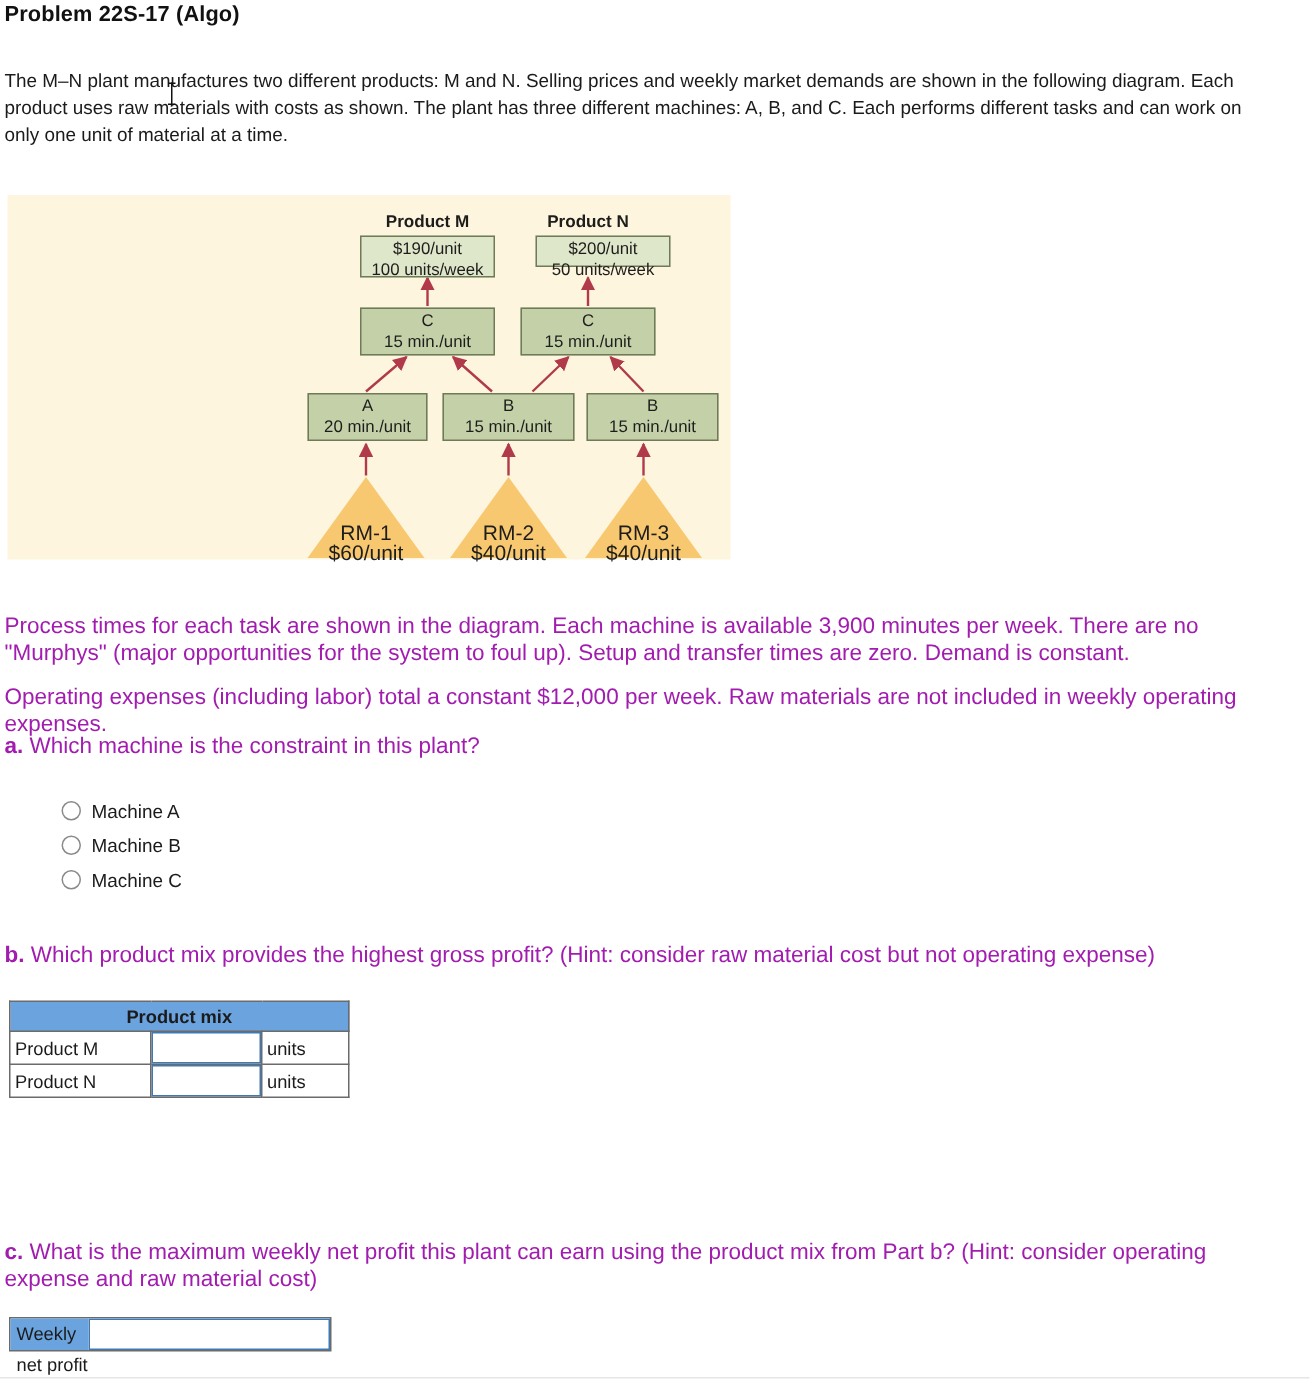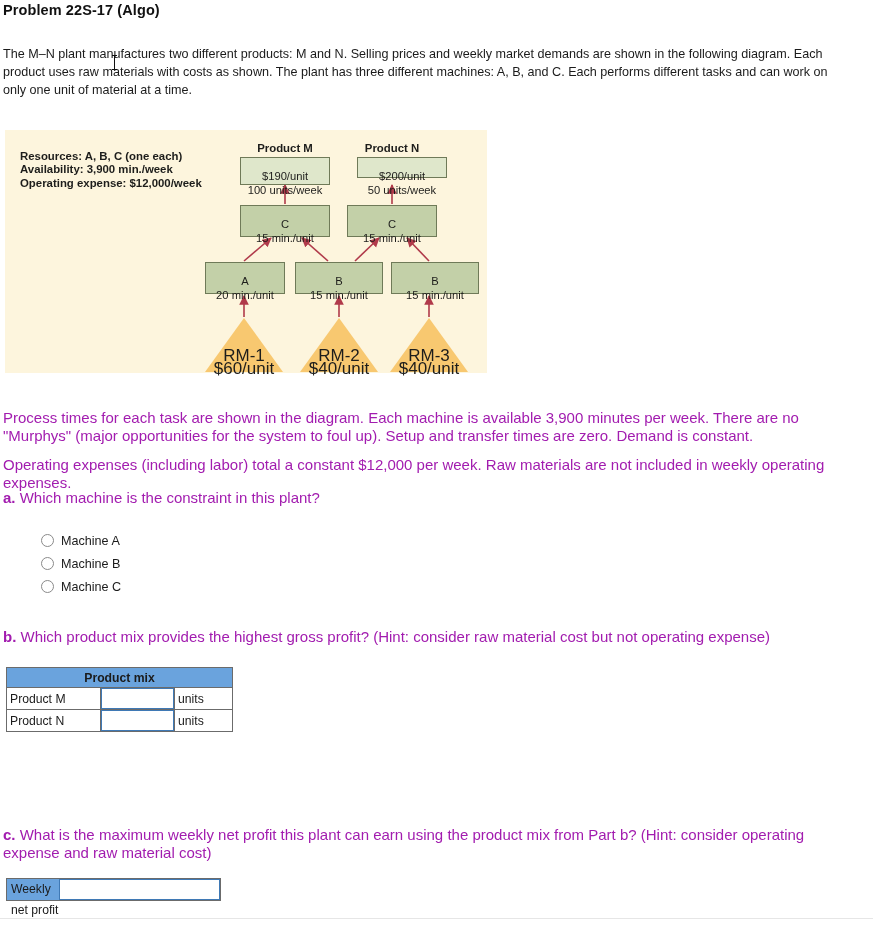--- a/index.html
+++ b/index.html
@@ -70,35 +70,35 @@
   }
 
   .node {
     position: absolute;
     box-sizing: border-box;
     border: 1px solid #6f7a58;
     font-size: 11.2px;
     line-height: 13.6px;
     color: #1d1d1b;
     text-align: center;
-    padding-top: 12px;
+    padding-top: 2px;
     white-space: nowrap;
   }
   .node .l1 { display:block; }
   .node .l2 { display:block; }
   .node.product { background: #dfe7cb; }
   .node.machine { background: #c3d0a8; }
 
   .tri {
     position: absolute;
     width: 0; height: 0;
   }
   .tri-label {
     position: absolute;
-    font-size: 17px;
+    font-size: 14px;
     line-height: 13.4px;
     color: #1d1d1b;
     text-align: center;
     white-space: nowrap;
   }
 
   svg.arrows {
     position: absolute;
     left: 0; top: 0;
     width: 482px; height: 243px;
@@ -281,25 +281,20 @@
 
     <line x1="424" y1="131" x2="402" y2="108" stroke="#b03a4a" stroke-width="1.6" marker-end="url(#ah)"></line>
 
     <line x1="239" y1="187" x2="239" y2="166" stroke="#b03a4a" stroke-width="1.6" marker-end="url(#ah)"></line>
 
     <line x1="334" y1="187" x2="334" y2="166" stroke="#b03a4a" stroke-width="1.6" marker-end="url(#ah)"></line>
 
     <line x1="424" y1="187" x2="424" y2="166" stroke="#b03a4a" stroke-width="1.6" marker-end="url(#ah)"></line>
   </svg>
 
-  <div class="diag-legend">
-    <span class="ln">Resources:  A, B, C (one each)</span>
-    <span class="ln">Availability: 3,900 min./week</span>
-    <span class="ln">Operating expense:  $12,000/week</span>
-  </div>
 
   <div class="prod-label" style="left:235px; top:12px; width:90px;">Product M</div>
   <div class="prod-label" style="left:342px; top:12px; width:90px;">Product N</div>
 
   <div class="node product" style="left:235px; top:27px; width:90px; height:28px;">
     <span class="l1">$190/unit</span>
     <span class="l2">100 units/week</span>
   </div>
   <div class="node product" style="left:352px; top:27px; width:90px; height:21px;">
     <span class="l1">$200/unit</span>

